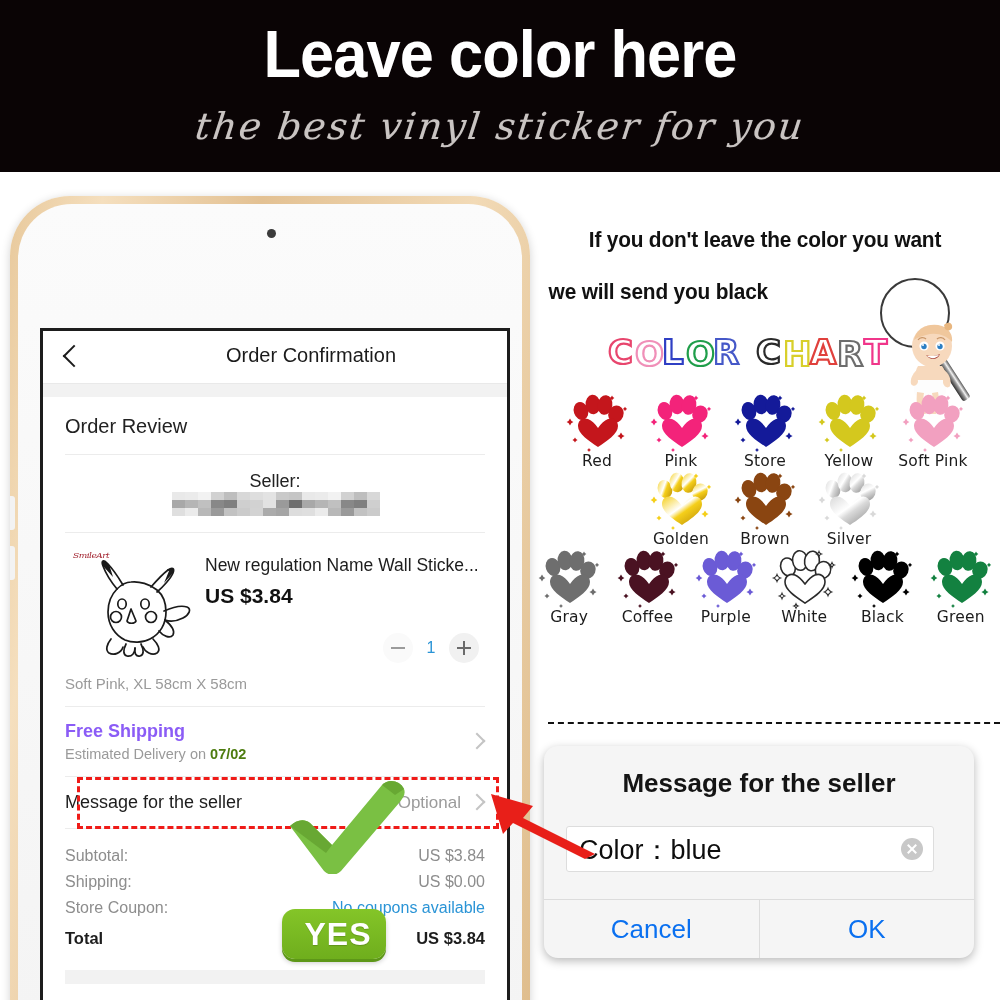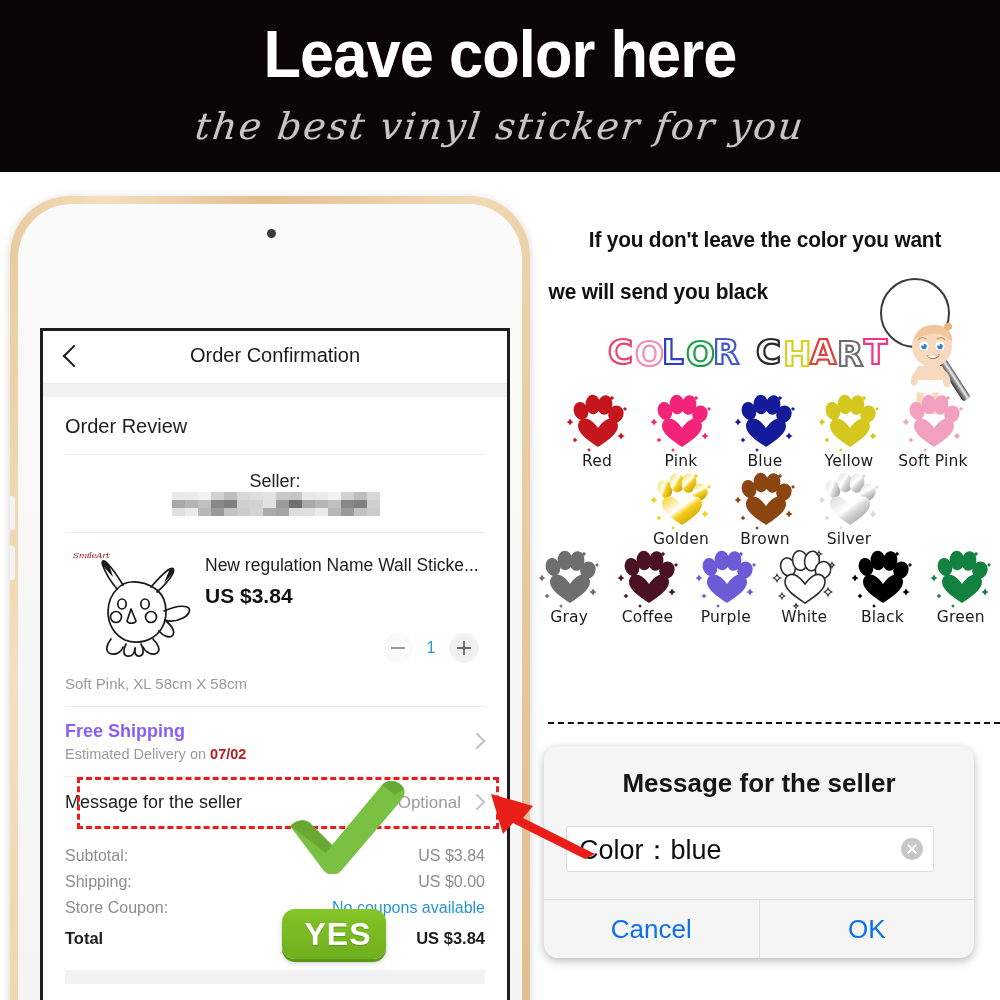--- a/index.html
+++ b/index.html
@@ -75,21 +75,21 @@
   #nav-back{
     position:absolute;left:14px;top:11px;width:26px;height:30px;cursor:pointer;
   }
   #nav-back:before{
     content:"";position:absolute;left:9px;top:6px;width:14px;height:14px;
     border-left:2.6px solid #1b1b1b;border-bottom:2.6px solid #1b1b1b;
     transform:rotate(45deg);
   }
   #nav-title{
     position:absolute;left:0;top:13px;width:100%;text-align:center;
-    font-size:20px;color:#1b1b1b;
+    font-size:20px;color:#1b1b1b;padding-left:36px;
   }
   #gapbar{height:13px;background:#f2f2f2;}
 
   .sec{background:#fff;padding:0 22px;}
   #order-review{
     font-size:20px;color:#222;padding:18px 0 16px 0;
   }
   .divider{height:1px;background:#ececec;}
 
   #seller-row{display:flex;align-items:center;padding:16px 0 16px 0;flex-direction:column;}
@@ -123,21 +123,21 @@
   .step-btn i{position:absolute;background:#9b9b9b;}
   .step-btn .h{left:8px;top:14px;width:14px;height:2px;}
   .step-btn .v{left:14px;top:8px;width:2px;height:14px;}
   .step-btn.plus i{background:#6b6b6b;}
   #step-qty{width:36px;text-align:center;font-size:16px;color:#2a94d6;}
 
   
   #ship-row{position:relative;padding:14px 0 14px 0;}
   #ship-title{font-size:18px;color:#8b5cf6;font-weight:bold;}
   #ship-sub{font-size:14.5px;color:#9a9a9a;margin-top:4px;}
-  #ship-date{color:#b91c1c;font-weight:bold;}
+  #ship-date{color:#4d7c0f;font-weight:bold;}
   .chev{
     position:absolute;right:2px;top:50%;margin-top:-7px;width:10px;height:10px;
     border-top:2px solid #c4c4c4;border-right:2px solid #c4c4c4;transform:rotate(45deg);
   }
 
   
   #msg-row{position:relative;padding:15px 0 15px 0;}
   #msg-label{font-size:18px;color:#1d1d1d;}
   #msg-optional{position:absolute;right:24px;top:16px;font-size:17px;color:#9b9b9b;}
   #msg-highlight{
@@ -530,21 +530,21 @@
             </g>
             <g fill="#141a99">
               <path d="M6 26.6 Q6.884 29.116 9.4 30 Q6.884 30.884 6 33.4 Q5.116 30.884 2.6 30 Q5.116 29.116 6 26.6 Z"></path>
               <path d="M11 45.4 Q11.676 47.324 13.6 48 Q11.676 48.676 11 50.6 Q10.324 48.676 8.4 48 Q10.324 47.324 11 45.4 Z"></path>
               <path d="M57 40.4 Q57.936 43.064 60.6 44 Q57.936 44.936 57 47.6 Q56.064 44.936 53.4 44 Q56.064 43.064 57 40.4 Z"></path>
               <path d="M48 3.6 Q48.624 5.376 50.4 6 Q48.624 6.624 48 8.4 Q47.376 6.624 45.6 6 Q47.376 5.376 48 3.6 Z"></path>
               <path d="M61 14.8 Q61.572 16.428 63.2 17 Q61.572 17.572 61 19.2 Q60.428 17.572 58.8 17 Q60.428 16.428 61 14.8 Z"></path>
               <path d="M25 56 Q25.52 57.48 27 58 Q25.52 58.52 25 60 Q24.48 58.52 23 58 Q24.48 57.48 25 56 Z"></path>
             </g>
           </svg>
-          <div class="paw-label">Blue</div>
+          <div class="paw-label">Store</div>
         </div>
         <div class="paw-cell">
           <svg width="66" height="62" viewBox="0 0 66 62" class="paw-svg">
             <g fill="#d4c81e">
               <ellipse cx="17" cy="19" rx="7.2" ry="9.2" transform="rotate(-18 17 19)"></ellipse>
               <ellipse cx="29" cy="12.5" rx="7.4" ry="9.8" transform="rotate(-6 29 12.5)"></ellipse>
               <ellipse cx="41" cy="13" rx="7.4" ry="9.8" transform="rotate(8 41 13)"></ellipse>
               <ellipse cx="52" cy="22" rx="7.6" ry="8.6" transform="rotate(22 52 22)"></ellipse>
               <path d="M34 55 C25 49 14 42 14 34 C14 28 19 25 24 27 C28 28.5 31 32 34 36 C37 32 40 28.5 44 27 C49 25 54 28 54 34 C54 42 43 49 34 55 Z"></path>
             </g>

